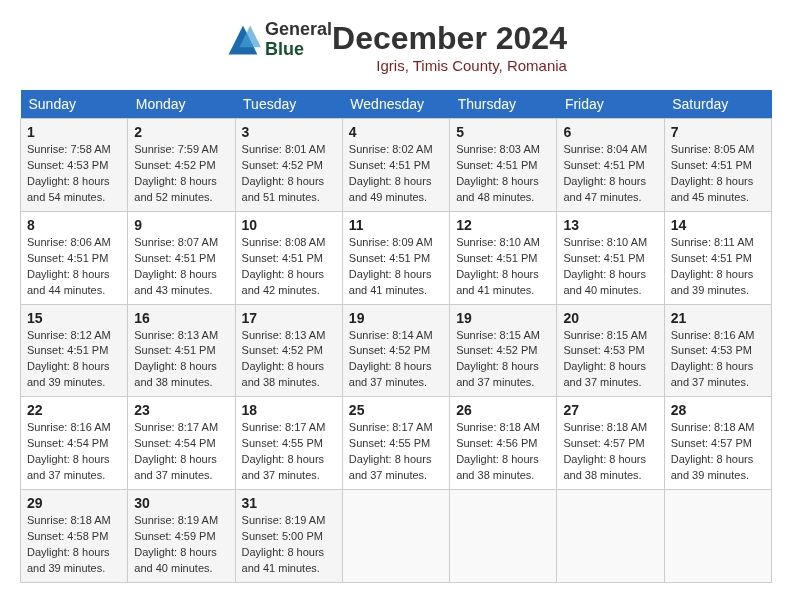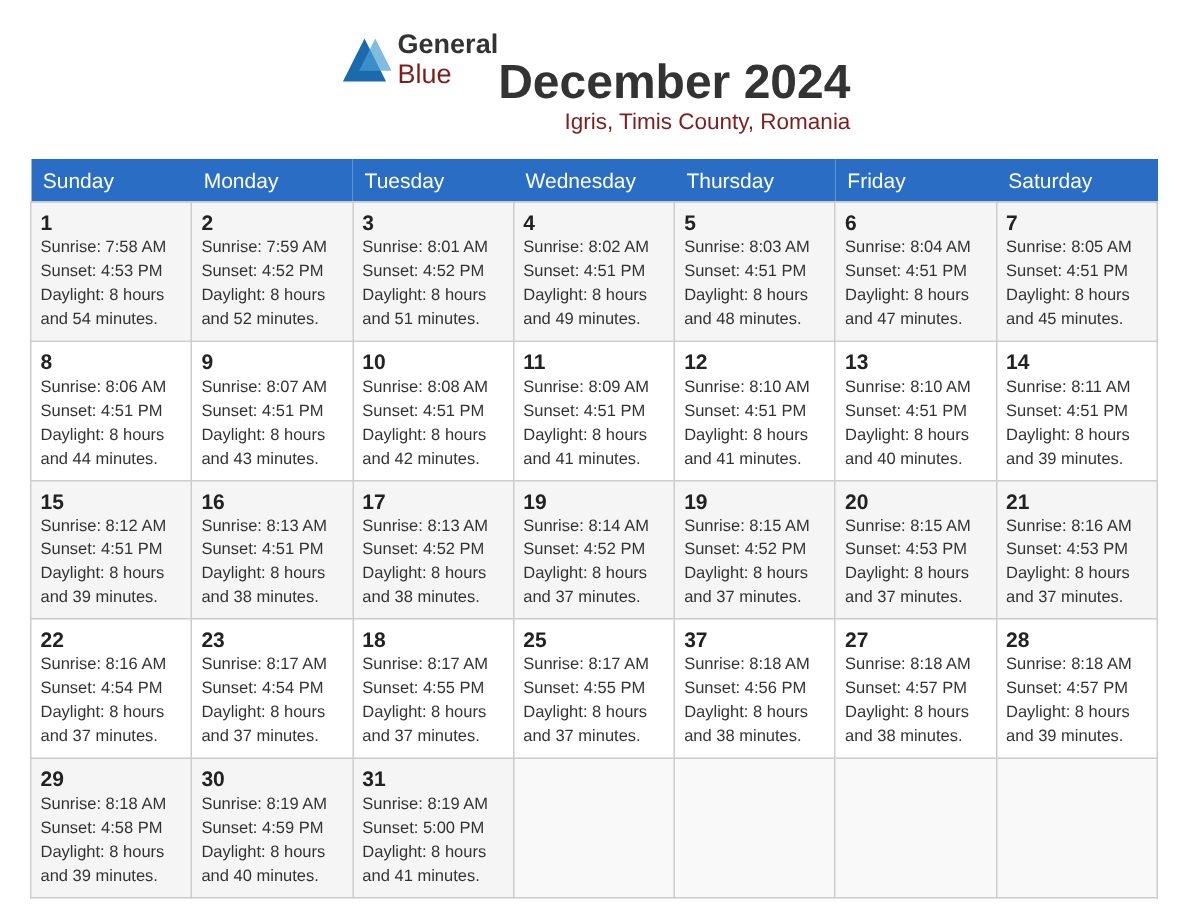--- a/index.html
+++ b/index.html
@@ -25,36 +25,35 @@
       flex-direction: column;
       line-height: 1.1;
     }
     .logo-general {
       font-size: 18px;
       font-weight: bold;
       color: #333;
     }
     .logo-blue {
       font-size: 18px;
-      font-weight: normal;
-      color: #7f1d1d;
+      font-weight: bold;
+      color: #14532d;
     }
     .logo-icon {
       width: 36px;
       height: 36px;
       margin-right: 4px;
     }
     .title-section {
       text-align: right;
     }
     .month-title {
       font-size: 32px;
       font-weight: bold;
       color: #333;
-      margin-top: 16px;
     }
     .location {
       font-size: 15px;
       color: #7f1d1d;
     }
     .calendar {
       width: 100%;
       border-collapse: collapse;
       font-size: 11.5px;
     }
@@ -232,21 +231,21 @@
         </td>
         <td>
           <span class="day-num">18</span>
           <div class="day-info">Sunrise: 8:17 AM<br>Sunset: 4:55 PM<br>Daylight: 8 hours<br>and 37 minutes.</div>
         </td>
         <td>
           <span class="day-num">25</span>
           <div class="day-info">Sunrise: 8:17 AM<br>Sunset: 4:55 PM<br>Daylight: 8 hours<br>and 37 minutes.</div>
         </td>
         <td>
-          <span class="day-num">37</span>
+          <span class="day-num">26</span>
           <div class="day-info">Sunrise: 8:18 AM<br>Sunset: 4:56 PM<br>Daylight: 8 hours<br>and 38 minutes.</div>
         </td>
         <td>
           <span class="day-num">27</span>
           <div class="day-info">Sunrise: 8:18 AM<br>Sunset: 4:57 PM<br>Daylight: 8 hours<br>and 38 minutes.</div>
         </td>
         <td>
           <span class="day-num">28</span>
           <div class="day-info">Sunrise: 8:18 AM<br>Sunset: 4:57 PM<br>Daylight: 8 hours<br>and 39 minutes.</div>
         </td>

